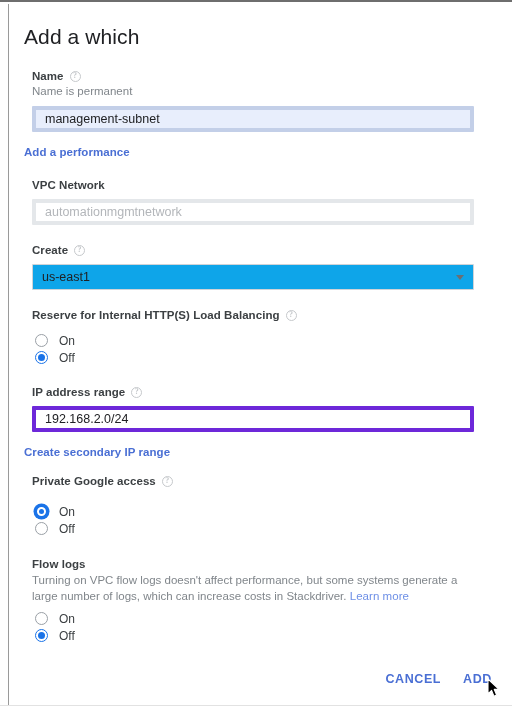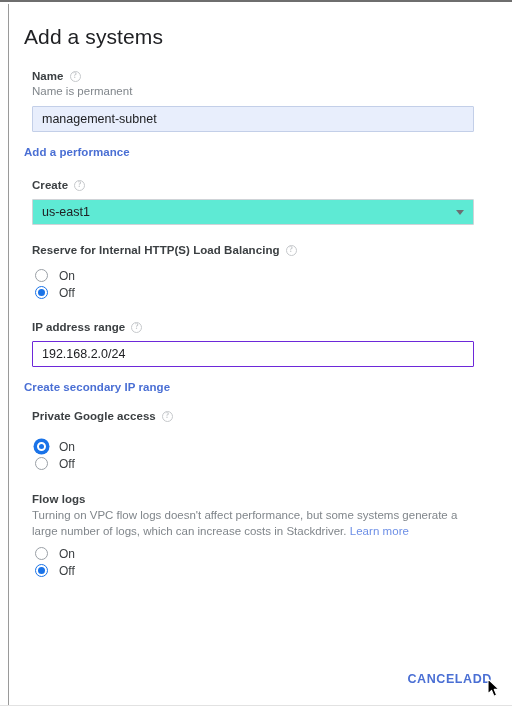--- a/index.html
+++ b/index.html
@@ -94,21 +94,21 @@
     position: relative;
     top: 0px;
   }
   .help-icon span { position: relative; top: -0.5px; }
 
   .text-input {
     box-sizing: border-box;
     width: 442px;
     height: 26px;
     margin-top: 7px;
-    border: 1px solid #6d28d9;
+    border: 4px solid #6d28d9;
     background: #ffffff;
     font-family: "Liberation Sans", sans-serif;
     font-size: 12.5px;
     color: #202124;
     padding: 0 9px;
     outline: none;
     border-radius: 1px;
   }
   .text-input.focused {
     background: #e8eefc;
@@ -124,21 +124,21 @@
     position: relative;
     width: 442px;
     height: 26px;
     margin-top: 7px;
   }
   .select-box {
     box-sizing: border-box;
     width: 442px;
     height: 26px;
     border: 1px solid #cfd3d7;
-    background: #5eead4;
+    background: #0ea5e9;
     font-size: 12.5px;
     color: #202124;
     padding: 0 9px;
     display: flex;
     align-items: center;
     border-radius: 1px;
   }
   .select-arrow {
     position: absolute;
     right: 10px;
@@ -224,20 +224,21 @@
     margin-top: 2px;
     max-width: 442px;
   }
 
   .footer {
     position: absolute;
     right: 20px;
     bottom: 19px;
     display: flex;
     align-items: center;
+    gap: 22px;
   }
   .flat-button {
     font-size: 12.5px;
     font-weight: 700;
     color: #4a6fd4;
     letter-spacing: 0.6px;
     cursor: pointer;
     background: none;
     border: none;
     padding: 0;
@@ -255,37 +256,43 @@
 </style>
 </head>
 <body>
 
 <div id="panel">
 
   <div id="left-rule"></div>
 
   <div id="content">
 
-    <h1 class="title">Add a systems</h1>
+    <h1 class="title">Add a which</h1>
 
     
     <div class="field-block">
       <div class="label-row">
         <span class="field-label">Name</span>
         <span class="help-icon">
             <span>?</span>
           </span>
       </div>
       <div class="sub-label">Name is permanent</div>
       <input class="text-input focused" type="text" value="management-subnet" style="">
     </div>
 
     <a class="link">Add a performance</a>
 
     
+    <div class="field-block">
+      <div class="label-row">
+        <span class="field-label">VPC Network</span>
+      </div>
+      <input class="text-input disabled" type="text" disabled="" value="automationmgmtnetwork" style="">
+    </div>
 
     
     <div class="field-block">
       <div class="label-row">
         <span class="field-label">Create</span>
         <span class="help-icon">
             <span>?</span>
           </span>
       </div>
       <div class="select-wrap">

